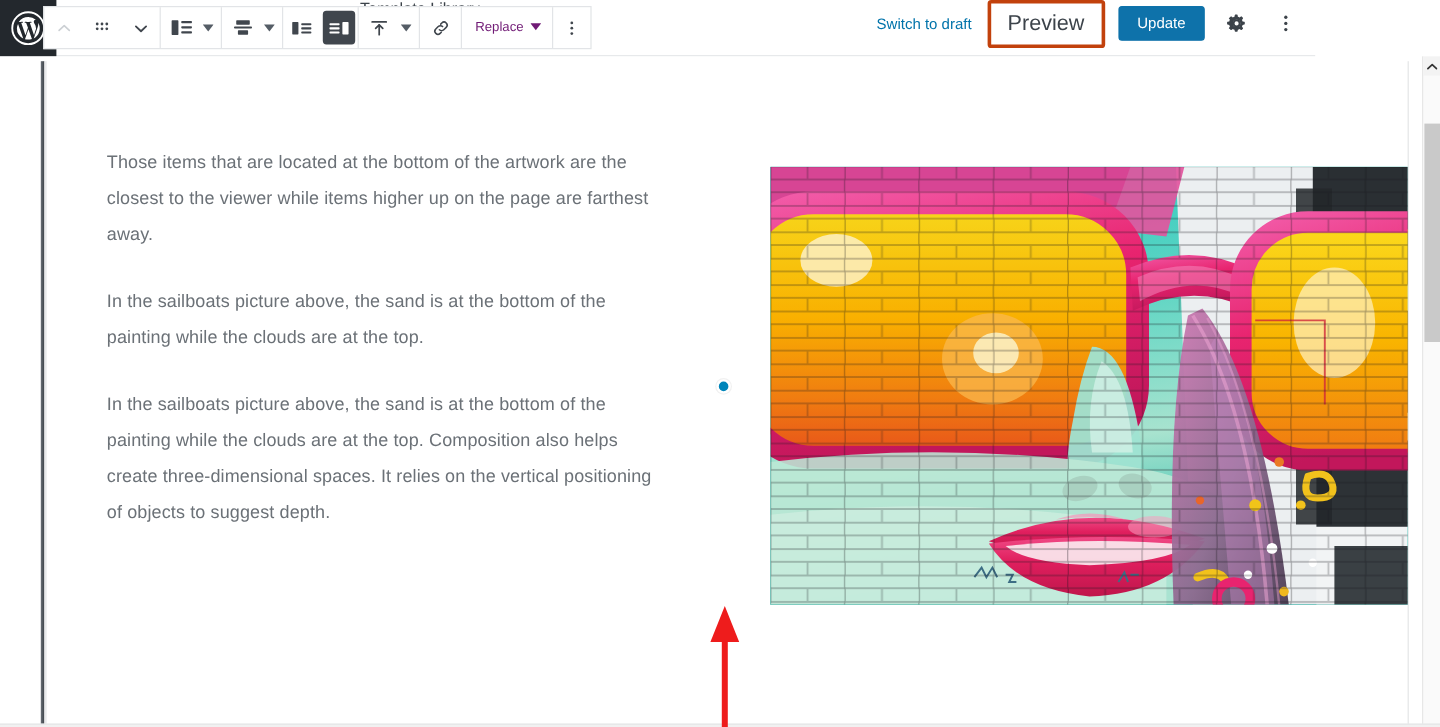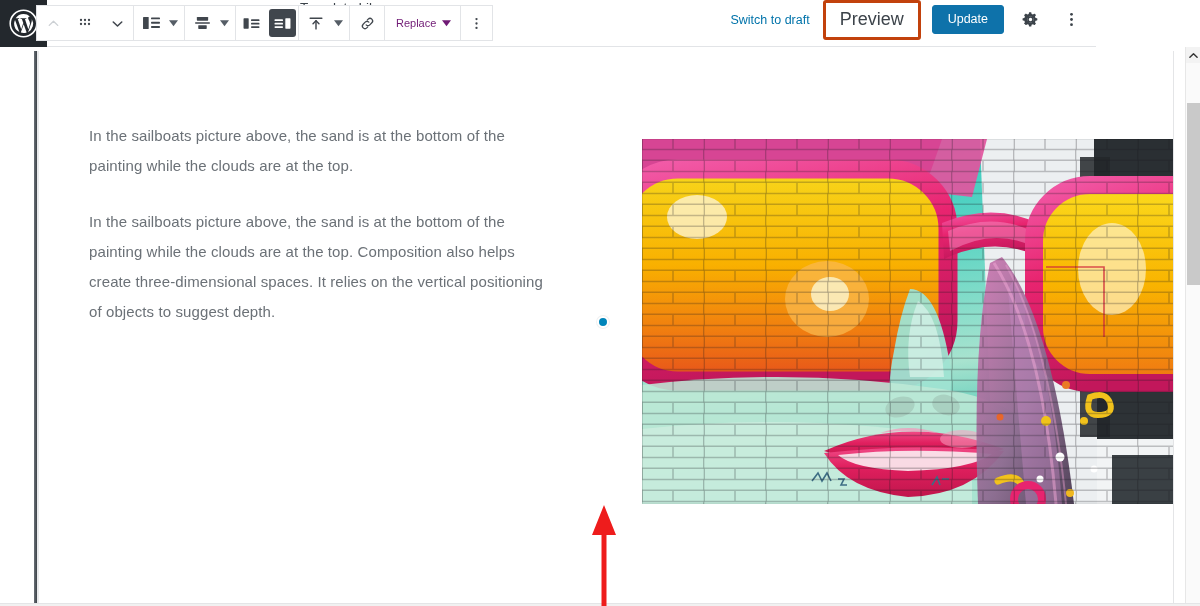--- a/index.html
+++ b/index.html
@@ -247,20 +247,21 @@
 
   <div class="editor-shell">
 
     <div class="canvas-left-rail"></div>
     <div class="canvas-left-rail-shadow"></div>
 
     <div class="canvas">
 
       <div class="content-col">
 
+        <p class="para">Those items that are located at the bottom of the artwork are the closest to the viewer while items higher up on the page are farthest away.</p>
         <p class="para">In the sailboats picture above, the sand is at the bottom of the painting while the clouds are at the top.</p>
 
 
         <p class="para">In the sailboats picture above, the sand is at the bottom of the painting while the clouds are at the top. Composition also helps create three-dimensional spaces. It relies on the vertical positioning of objects to suggest depth.</p>
 
       </div>
 
       <div class="image-block">
         <svg viewBox="0 0 533 365" preserveAspectRatio="none" role="img">
           <defs>

